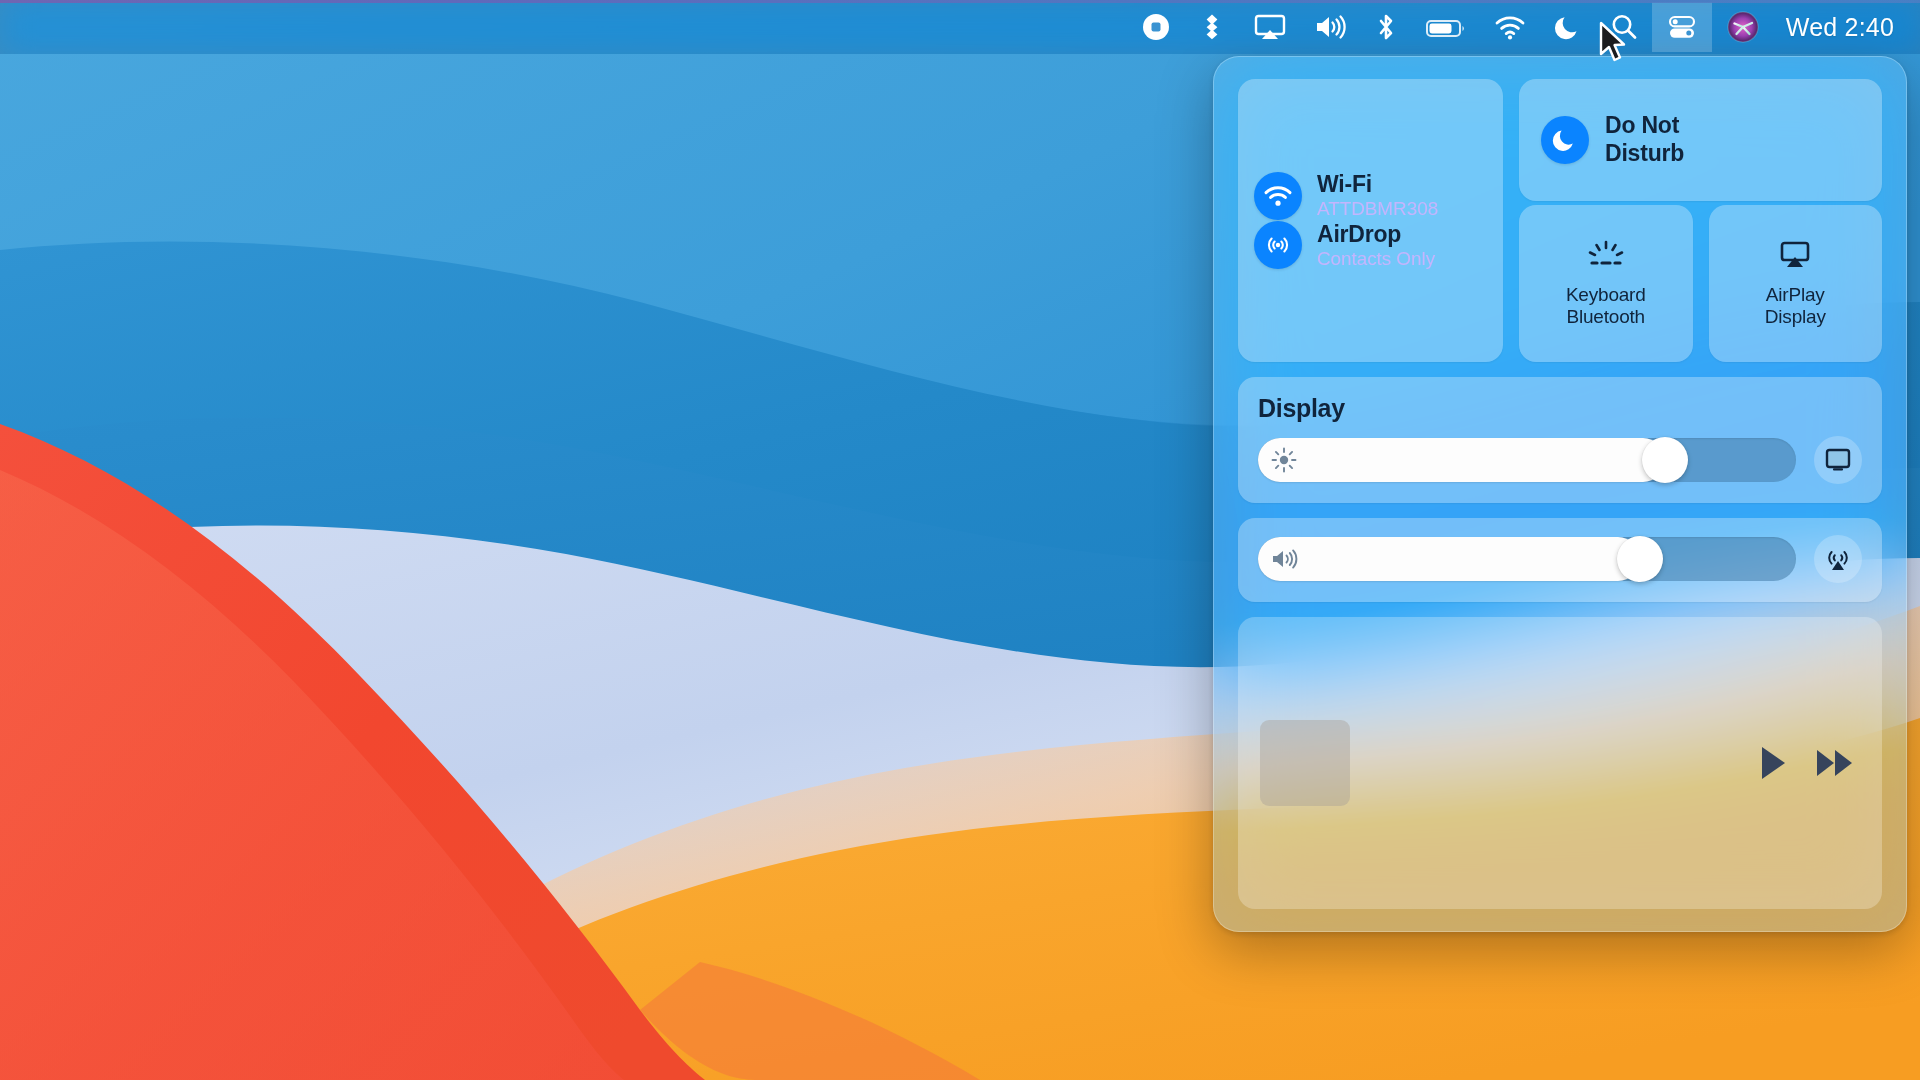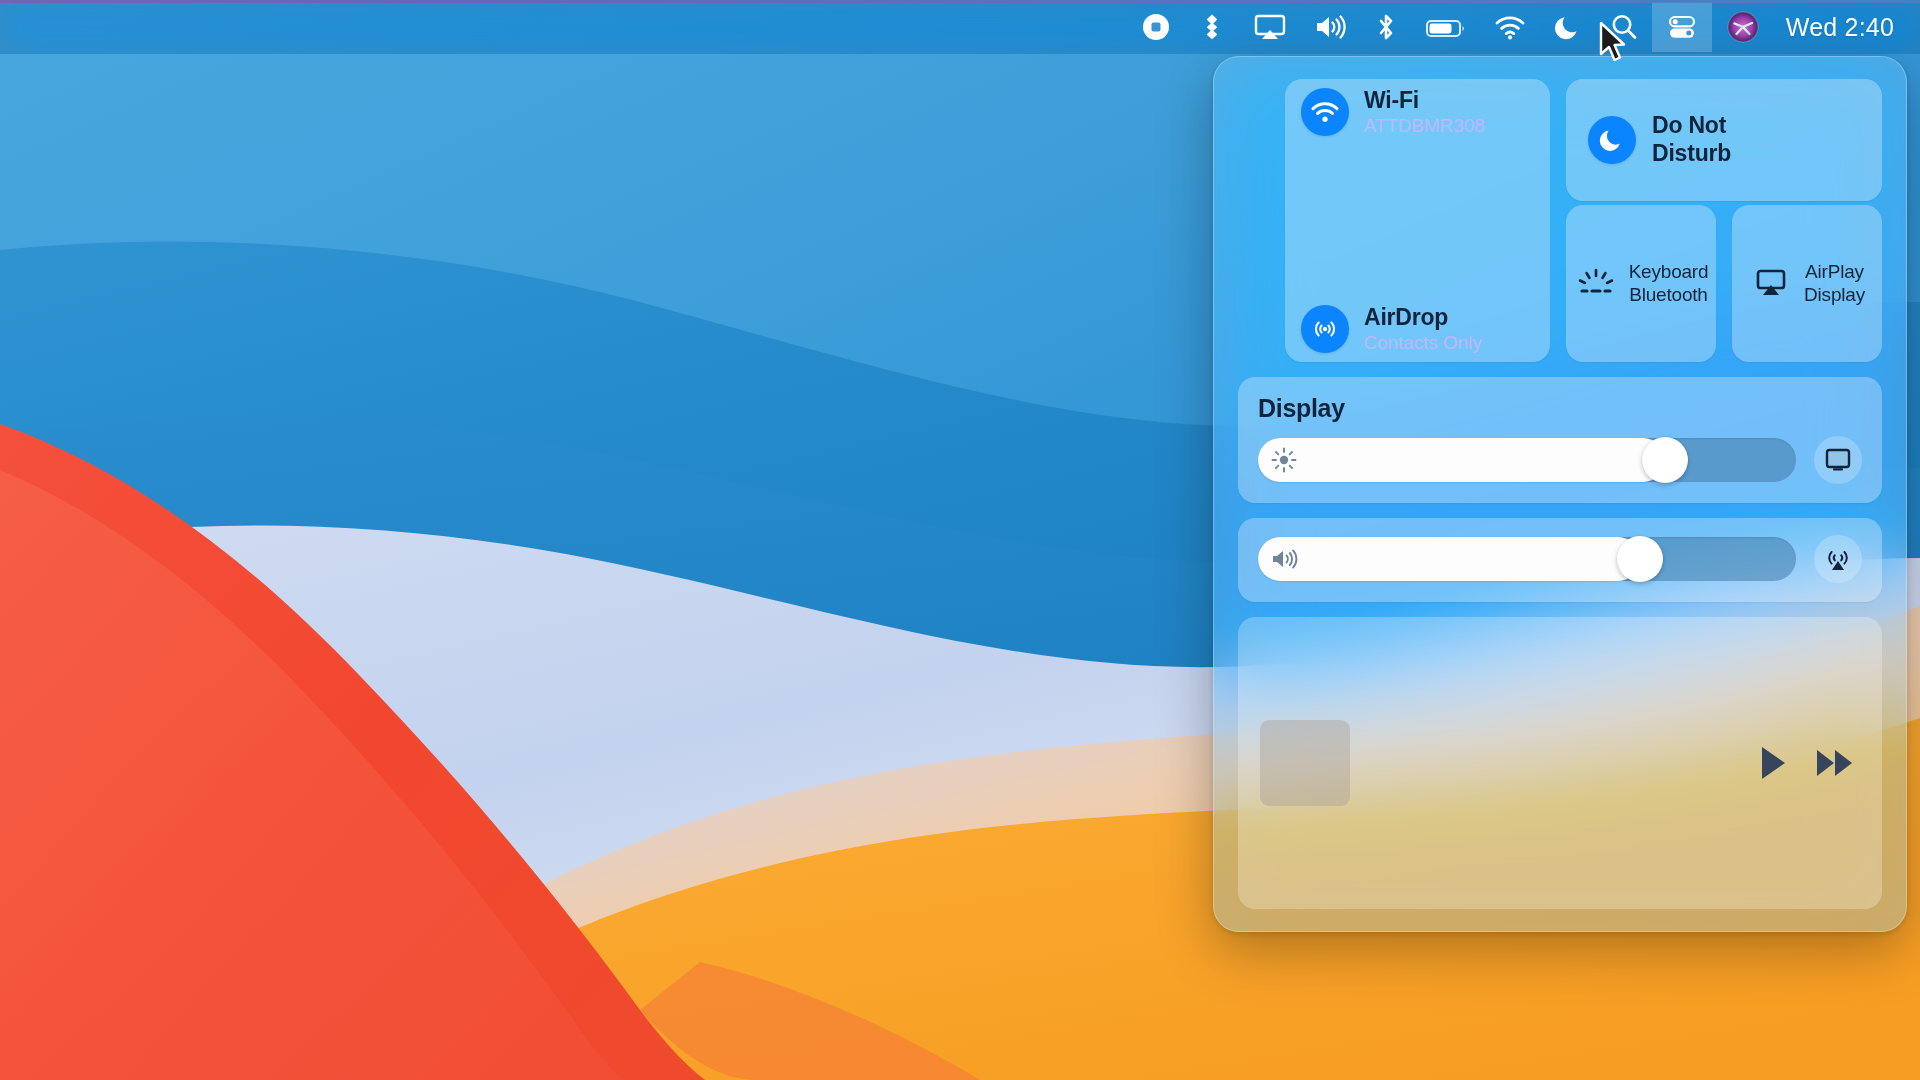--- a/index.html
+++ b/index.html
@@ -62,21 +62,21 @@
     background:rgba(255,255,255,0.30);
     border-radius:17px;
     box-shadow:0 1px 2px rgba(0,0,0,0.06);
   }
 
   
   .cc-toprow{ display:flex; gap:16px; height:283px; }
 
   .cc-toggles{
     width:265px; padding:8px 16px;
-    display:flex; flex-direction:column; justify-content:space-between;margin-left:47px;
+    display:flex; flex-direction:column; justify-content:center;
   }
   .toggle-row{ display:flex; align-items:center; gap:15px; }
   .toggle-bubble{
     width:48px; height:48px; border-radius:50%;
     background:#0a84ff; flex:none;
     display:flex; align-items:center; justify-content:center;
     box-shadow:0 1px 3px rgba(0,0,0,.12);
   }
   .toggle-text{ display:flex; flex-direction:column; line-height:1.16; }
   .toggle-title{ font-size:23px; font-weight:700; color:#10243c; letter-spacing:-.2px; }
@@ -88,21 +88,21 @@
     height:122px; padding:0 22px;
     display:flex; align-items:center; gap:16px;
   }
   .dnd-label{
     font-size:23px; font-weight:700; color:#10243c;
     line-height:1.2; letter-spacing:-.2px;
   }
 
   .cc-tiles{ flex:1; display:flex; gap:16px; }
   .cc-tile{
-    flex:1; display:flex; flex-direction:row;
+    flex:1; display:flex; flex-direction:column;
     align-items:center; justify-content:center; gap:11px;
     padding:6px;
   }
   .tile-label{
     font-size:19px; color:#10243c; text-align:center;
     line-height:1.17; letter-spacing:-.2px;
   }
 
   
   .cc-slidercard{ padding:17px 20px 19px 20px; }

